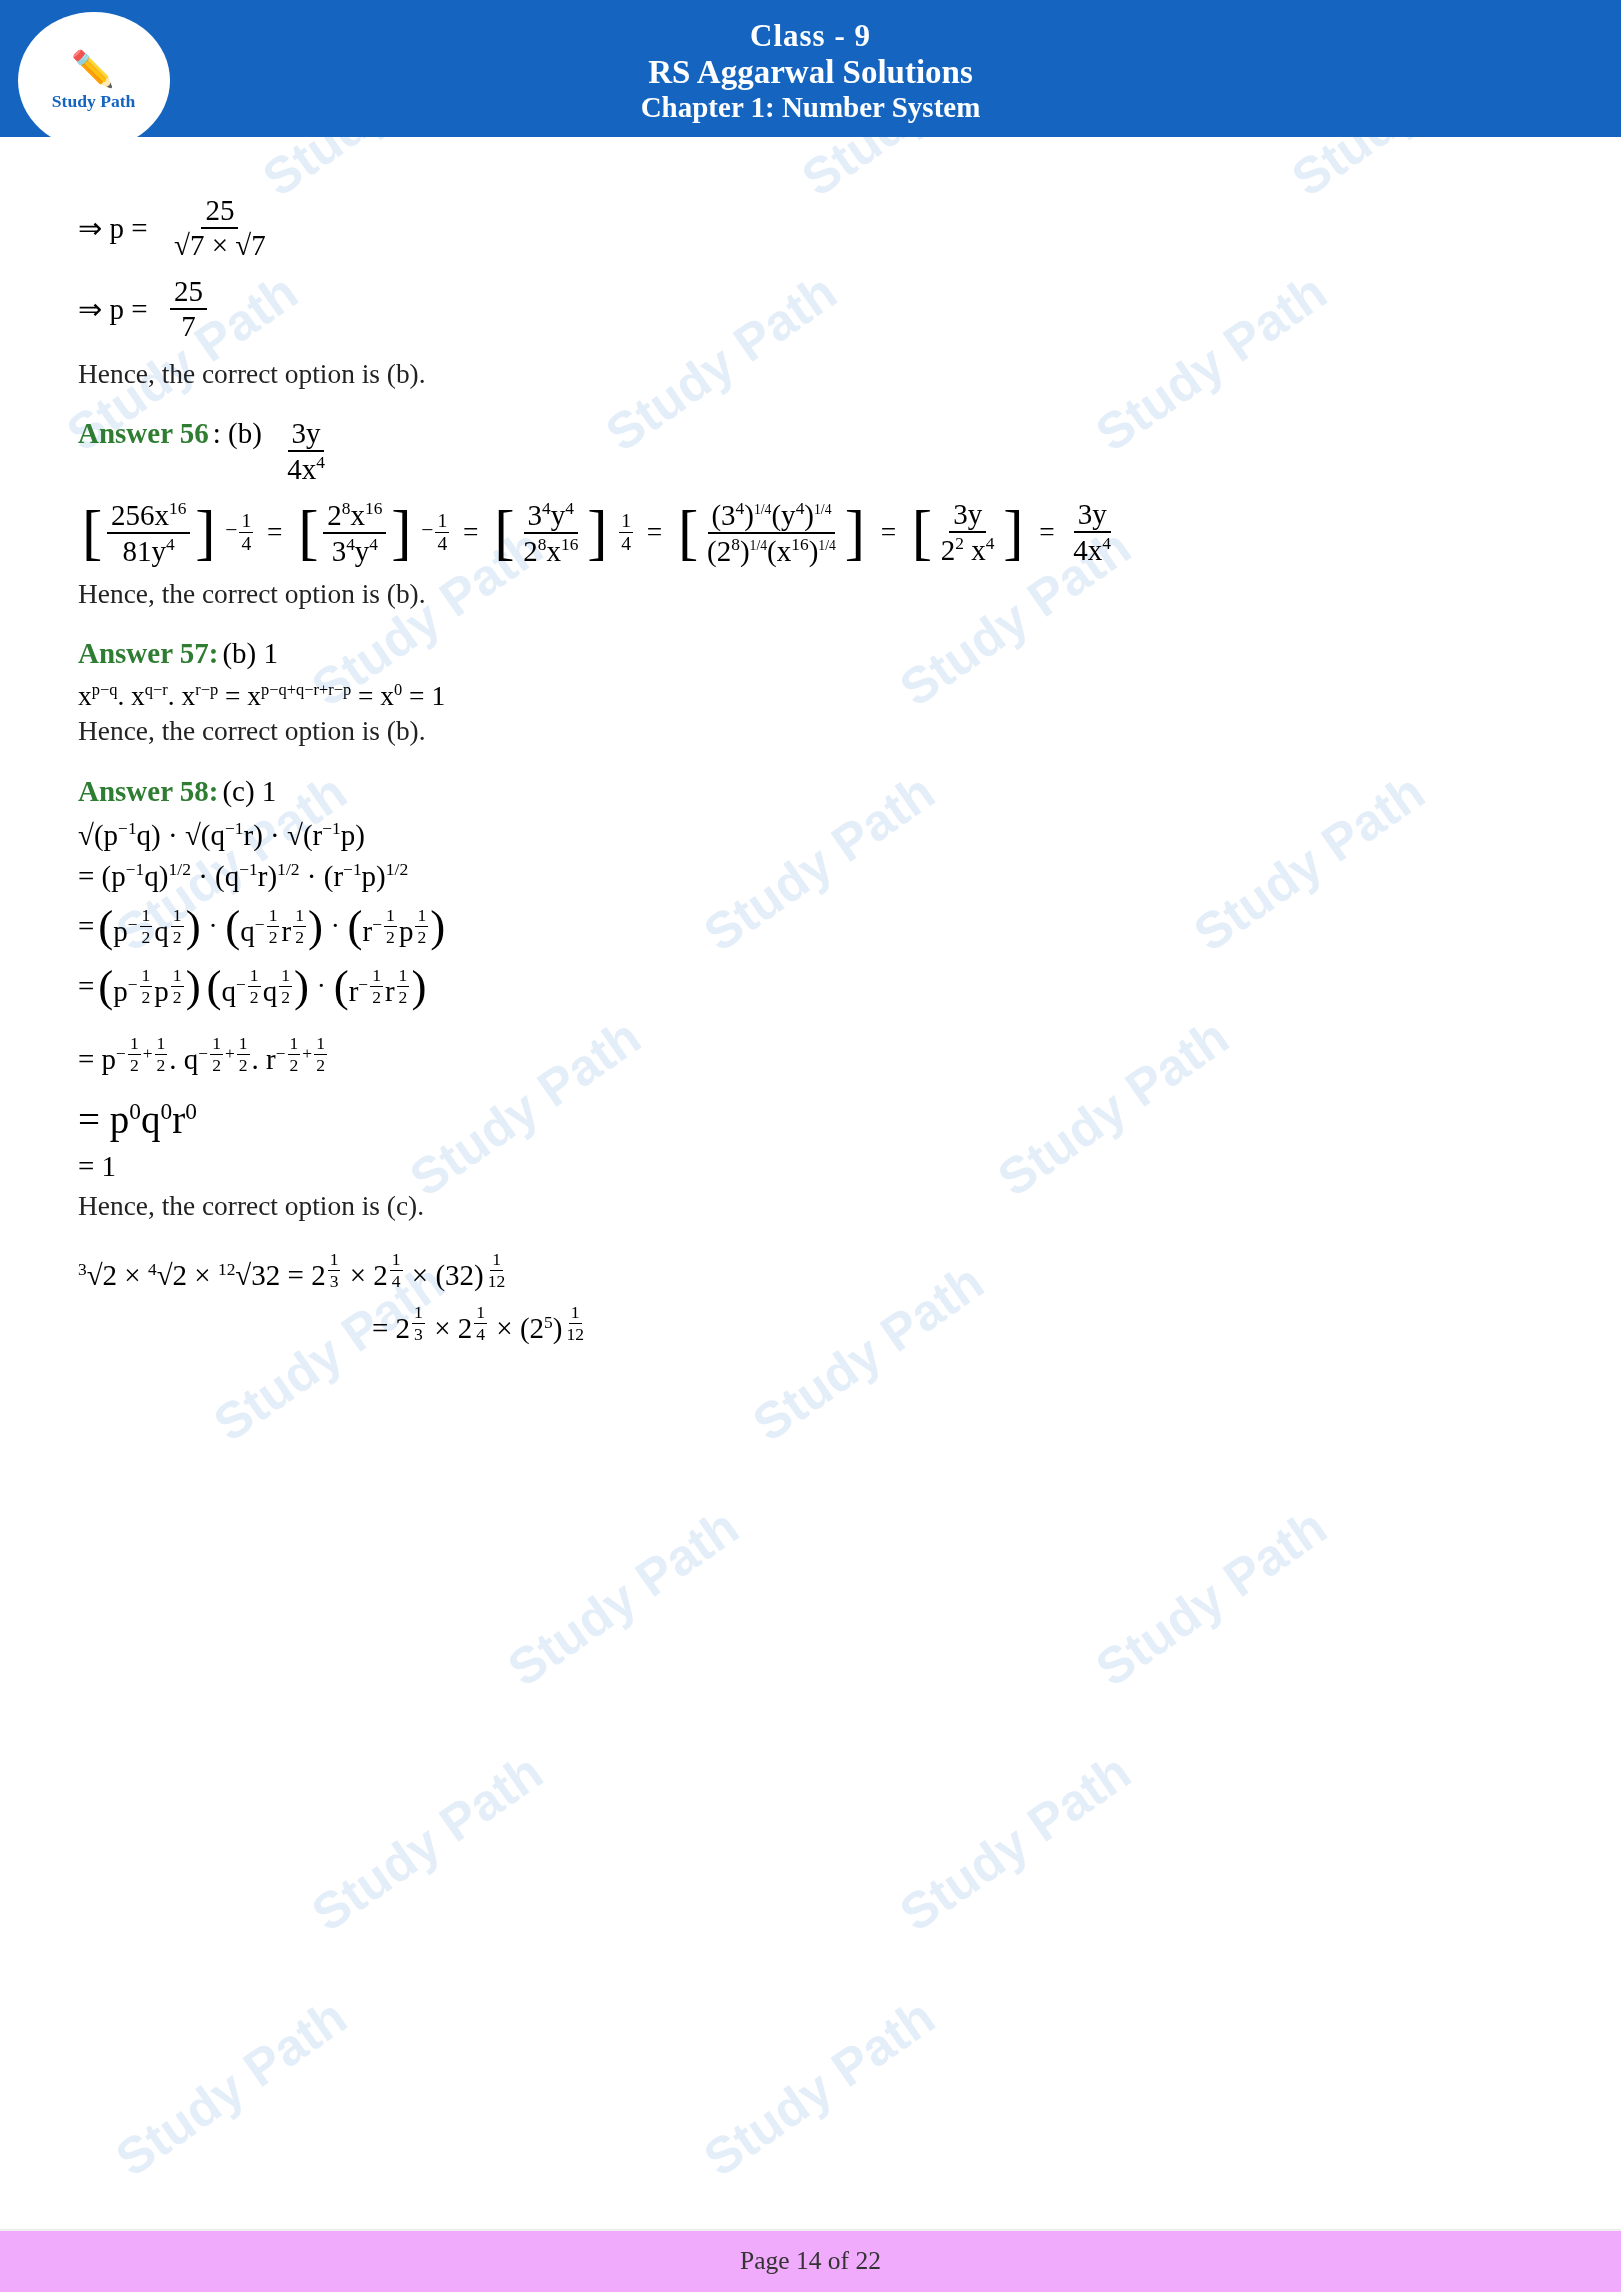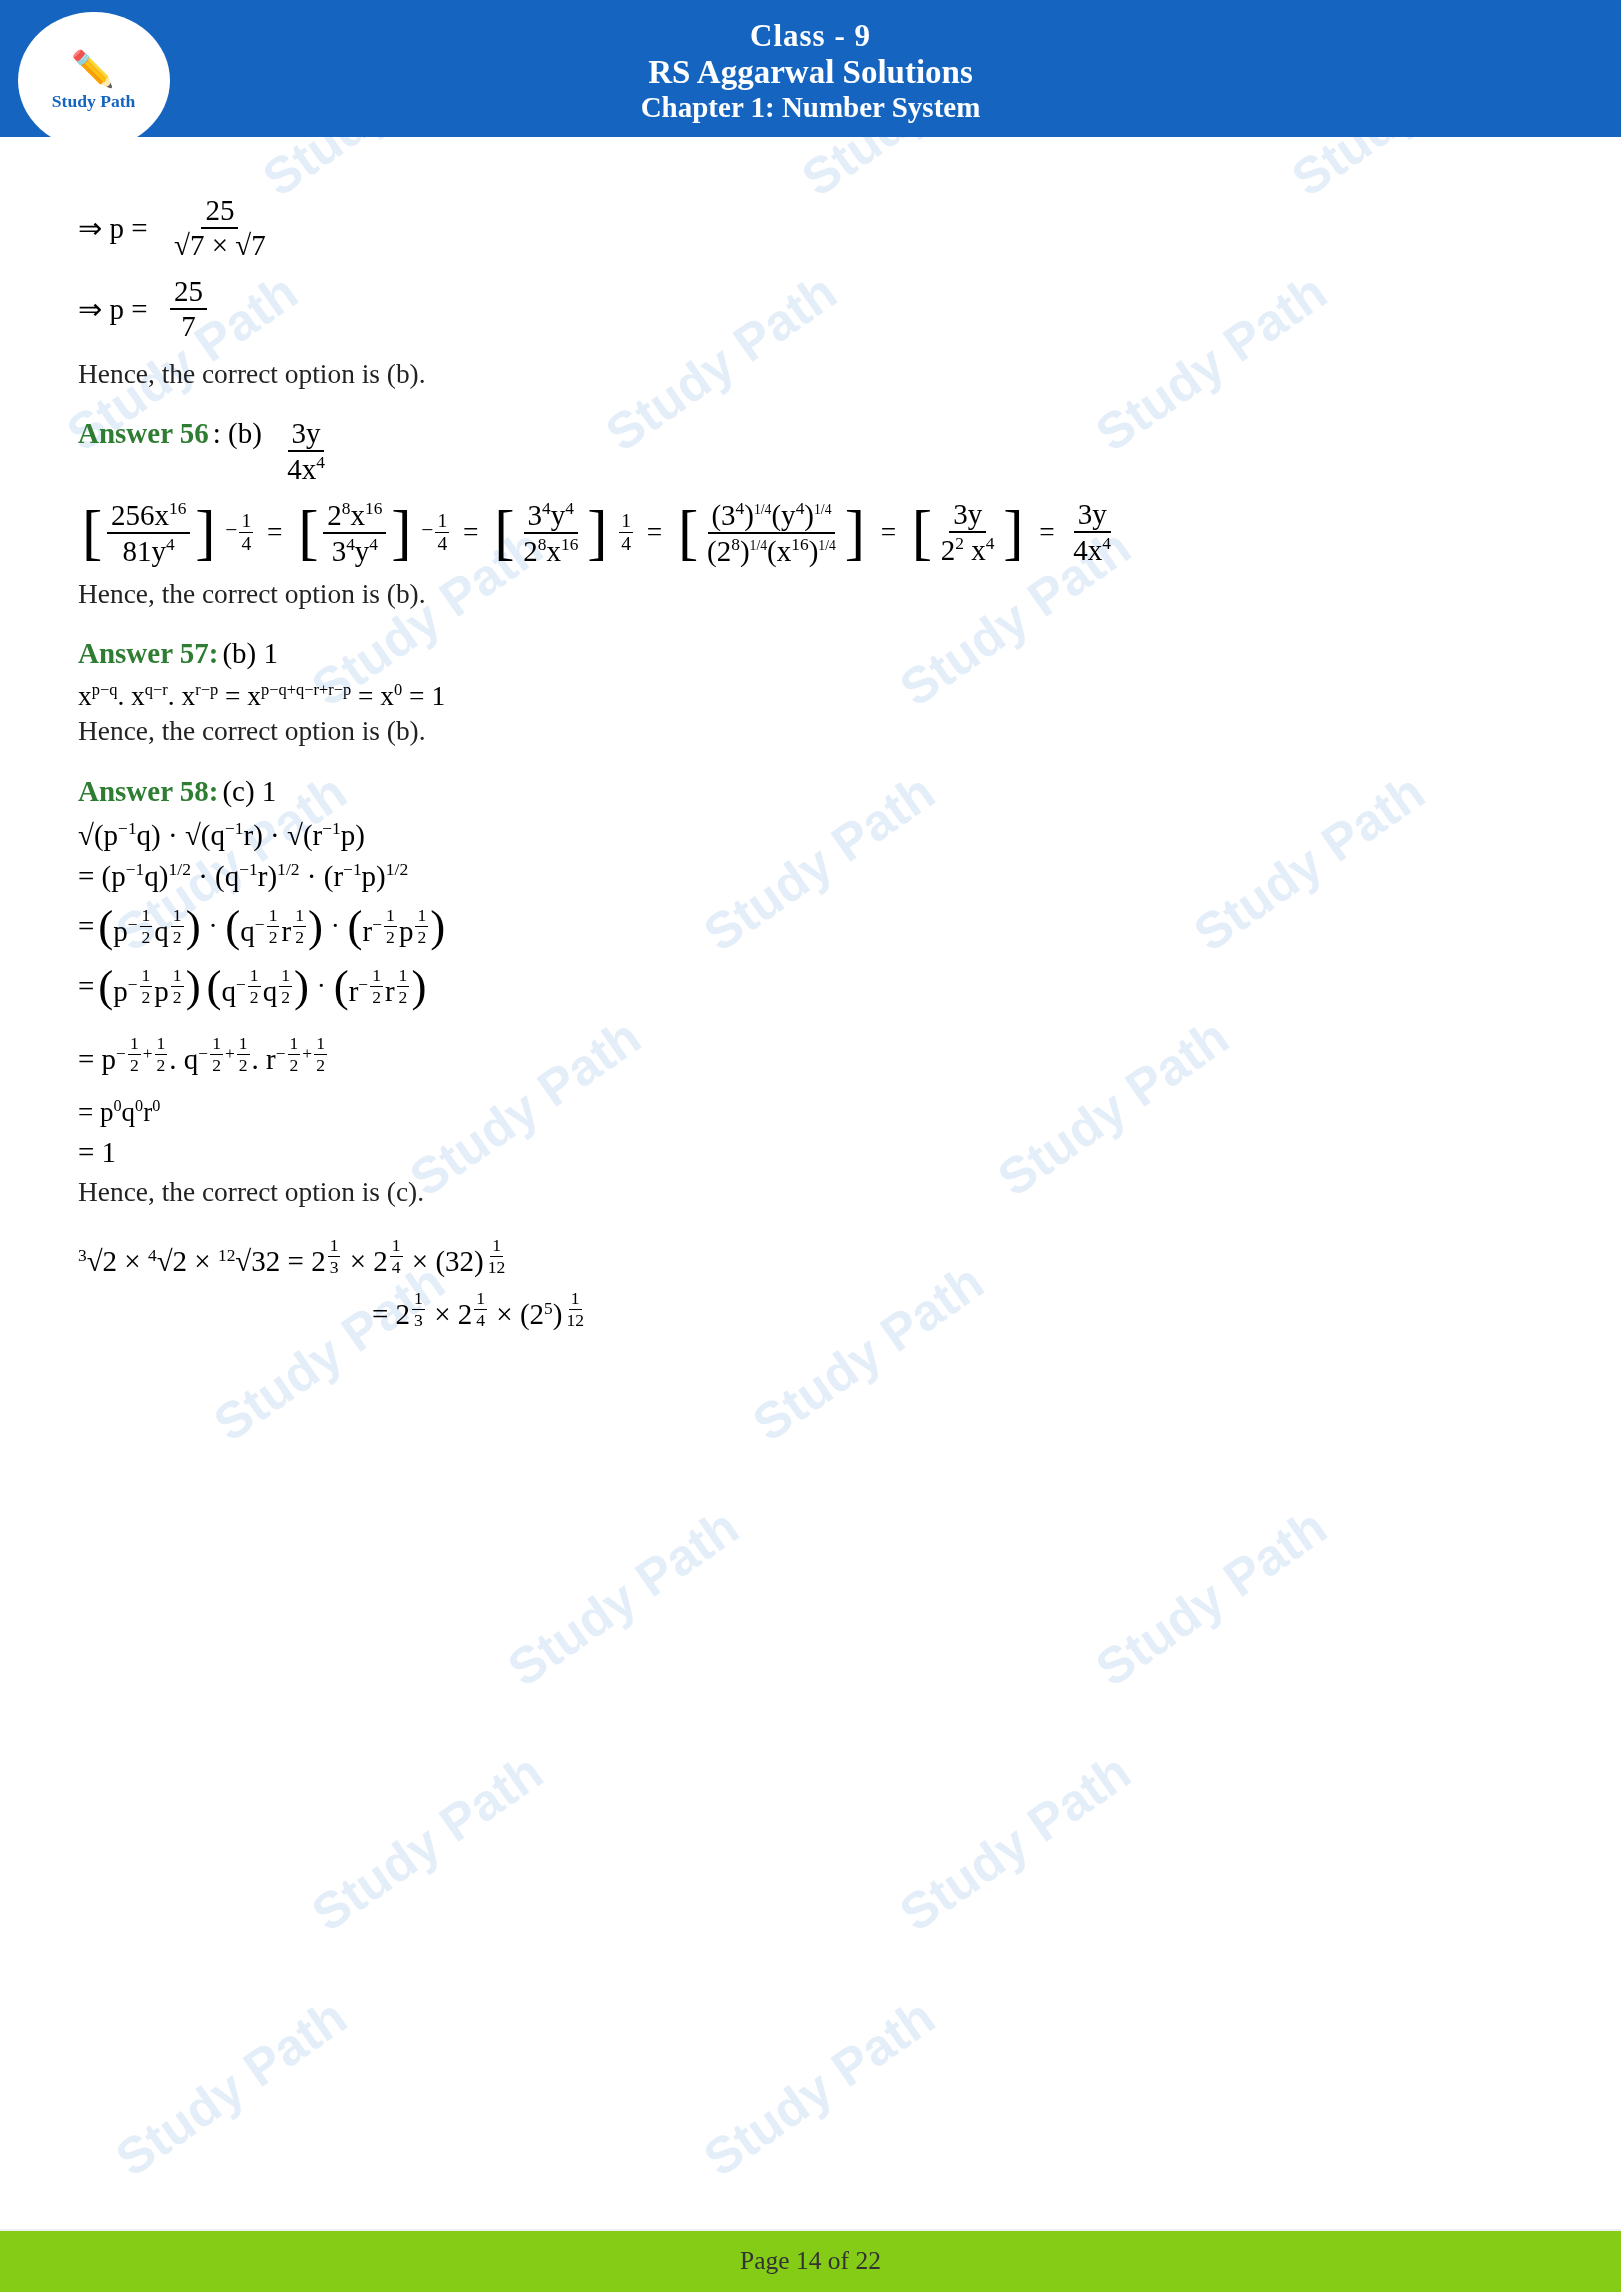--- a/index.html
+++ b/index.html
@@ -155,21 +155,21 @@
     }
 
     sup { font-size: 60%; vertical-align: super; }
 
     
     .footer {
       position: fixed;
       bottom: 0;
       left: 0;
       width: 1621px;
-      background: #84cc16;
+      background: #f0abfc;
       border-top: 2px solid #eee;
       text-align: center;
       padding: 15.7px;
       font-size: 25.5px;
       color: #333;
     }
 
     
     .bracket-wrap {
       display: inline-flex;
@@ -484,21 +484,21 @@
             </span></sup>. r<sup>−<span class="frac-sm" style="display:inline-flex;flex-direction:column;align-items:center;vertical-align:middle;font-size:15.7px;">
               <span class="num" style="border-bottom:1.5px solid #000;padding:0 2px;">1</span>
               <span class="den" style="padding:0 2px;">2</span>
             </span>+<span class="frac-sm" style="display:inline-flex;flex-direction:column;align-items:center;vertical-align:middle;font-size:15.7px;">
               <span class="num" style="border-bottom:1.5px solid #000;padding:0 2px;">1</span>
               <span class="den" style="padding:0 2px;">2</span>
             </span></sup></span>
     </div>
 
     <div class="math-line" style="margin:7.8px 0;">
-      <span style="font-size:27px;">= p<sup>0</sup>q<sup>0</sup>r<sup>0</sup></span>
+      <span style="font-size:39px;">= p<sup>0</sup>q<sup>0</sup>r<sup>0</sup></span>
     </div>
 
     <div class="math-line" style="margin:7.8px 0;">
       <span style="font-size:29px;">= 1</span>
     </div>
 
     <div class="plain-text">Hence, the correct option is (c).</div>
   </div>
 
   <div class="section-block">

